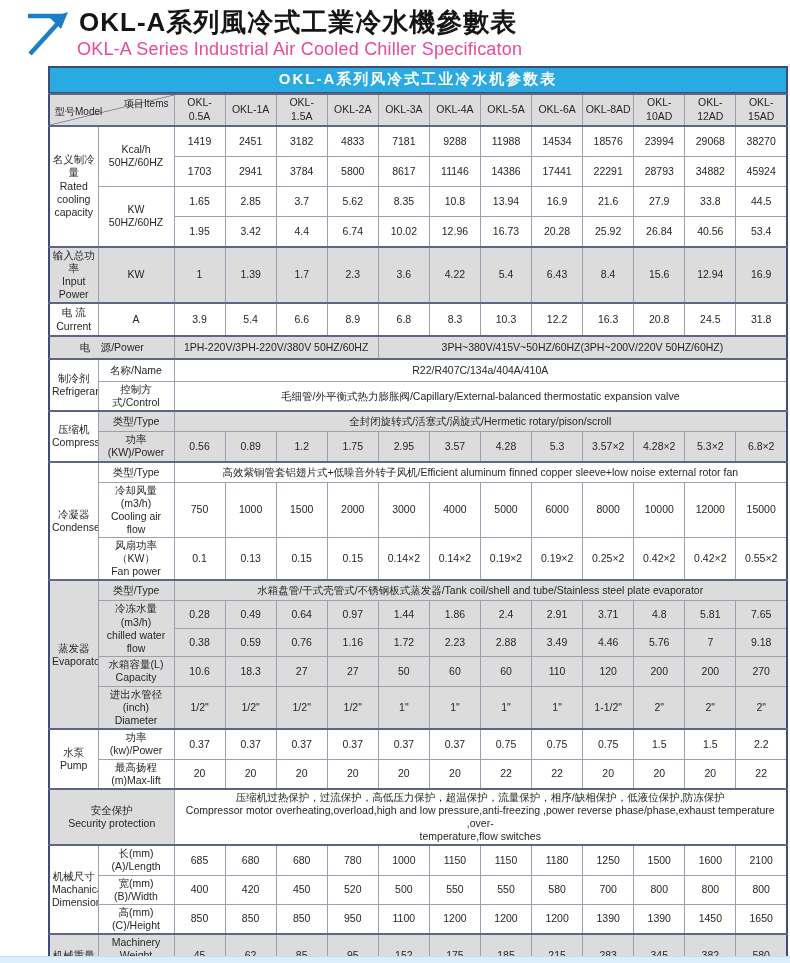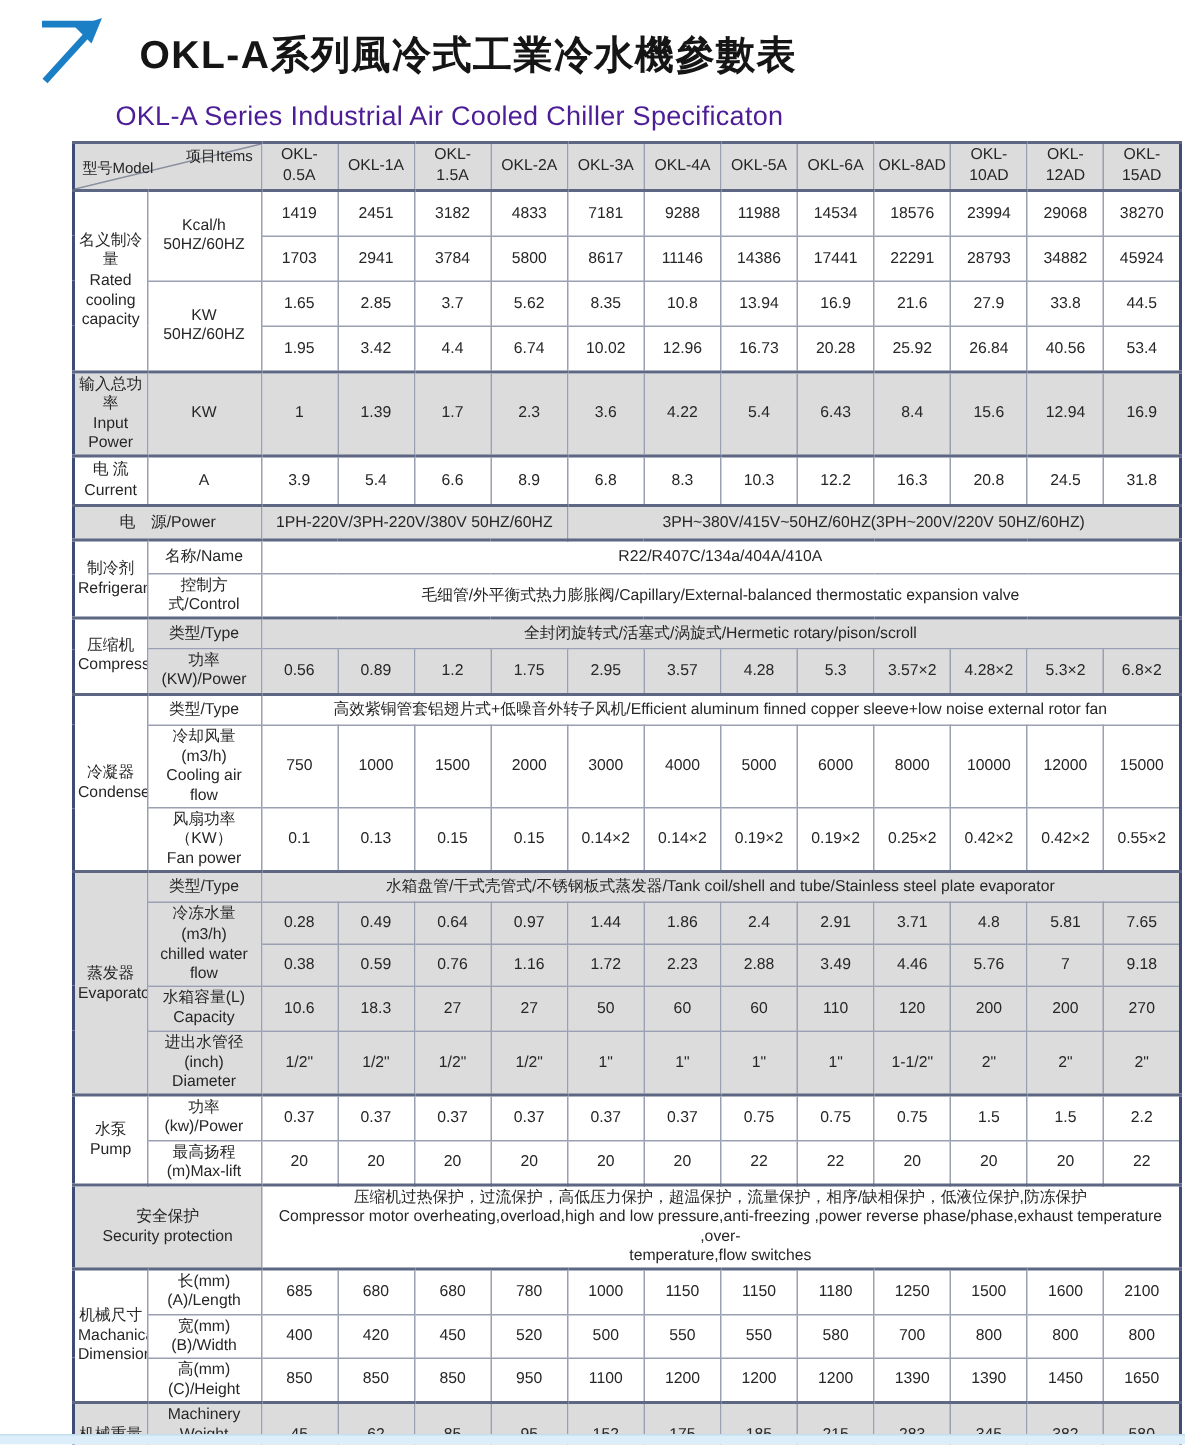--- a/index.html
+++ b/index.html
@@ -4,22 +4,22 @@
 <style>
   html,body{margin:0;padding:0;background:#fff;}
   body{
     width:790px;height:963px;position:relative;overflow:hidden;
     font-family:"Liberation Sans","DejaVu Sans",sans-serif;color:#222;
   }
   
   .doc-header{display:flex;align-items:flex-start;padding:6px 0 0 13px;}
   .logo{width:58px;height:50px;flex:0 0 auto;margin-top:2px;}
   .titles{margin-left:6px;}
-  .title-zh{margin:16px;font-size:26px;font-weight:700;color:#151515;letter-spacing:1px;line-height:1.1;}
-  .title-en{margin:2px 0 0 0;font-size:18px;font-weight:500;color:#4c1d95;letter-spacing:.2px;}
+  .title-zh{margin:2px;font-size:26px;font-weight:700;color:#151515;letter-spacing:1px;line-height:1.1;}
+  .title-en{margin:2px 0 0 0;font-size:18px;font-weight:500;color:#ec4899;letter-spacing:.2px;}
   
   .table-wrap{margin:6px 0 0 48px;width:740px;}
   .banner{
     box-sizing:border-box;width:740px;height:27px;background:#29abe2;
     border:2px solid #3f4c78;border-bottom:1px solid #3f4c78;
     color:#fff;font-size:15px;font-weight:700;letter-spacing:2px;
     display:flex;align-items:center;justify-content:center;
   }
   table.spec{
     width:740px;border-collapse:collapse;table-layout:fixed;
@@ -66,20 +66,21 @@
     <line x1="17" y1="46" x2="47" y2="13" stroke="#1b7fc6" stroke-width="4.5"></line>
     <polygon points="55,4 37,10 48,21" fill="#1b7fc6"></polygon>
   </svg>
   <div class="titles">
     <h1 class="title-zh">OKL-A系列風冷式工業冷水機參數表</h1>
     <h2 class="title-en">OKL-A Series Industrial Air Cooled Chiller Specificaton</h2>
   </div>
 </div>
 
 <div class="table-wrap">
+  <div class="banner">OKL-A系列风冷式工业冷水机参数表</div>
   <table class="spec">
     <colgroup>
       <col class="c-group">
         <col class="c-item">
       <col>
         <col>
         <col>
         <col>
         <col>
         <col>

